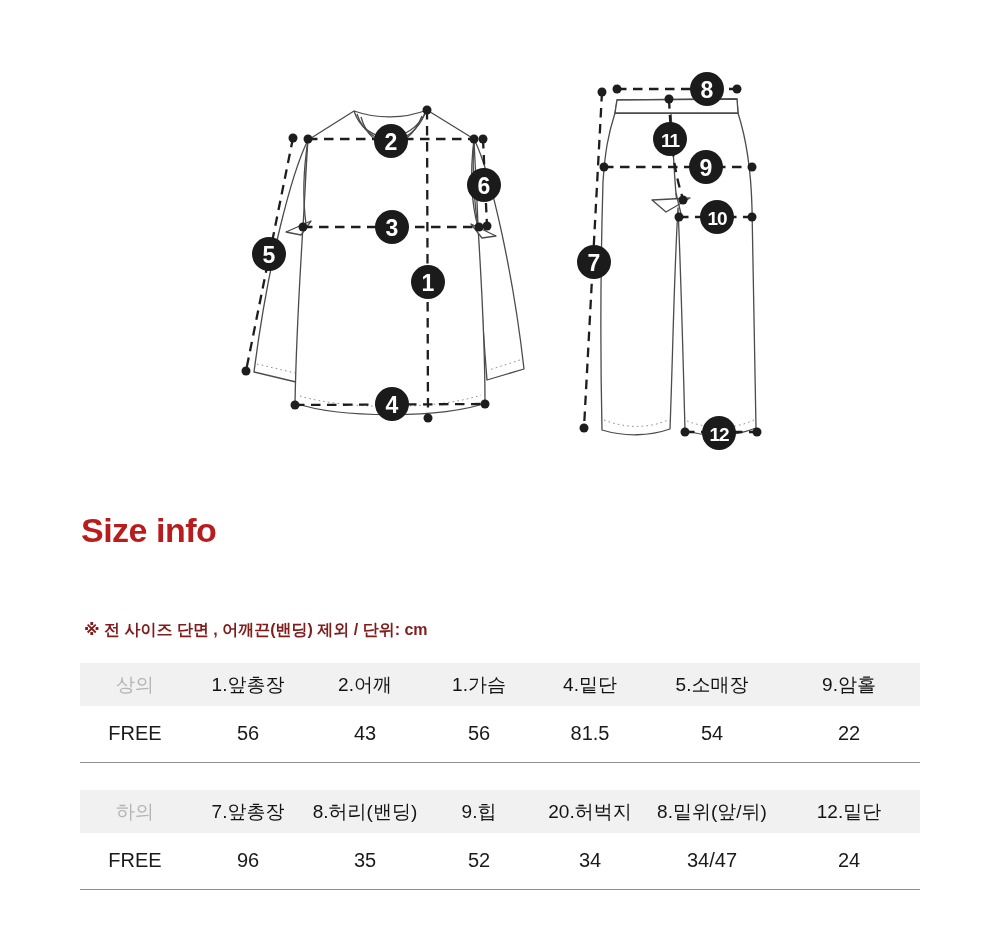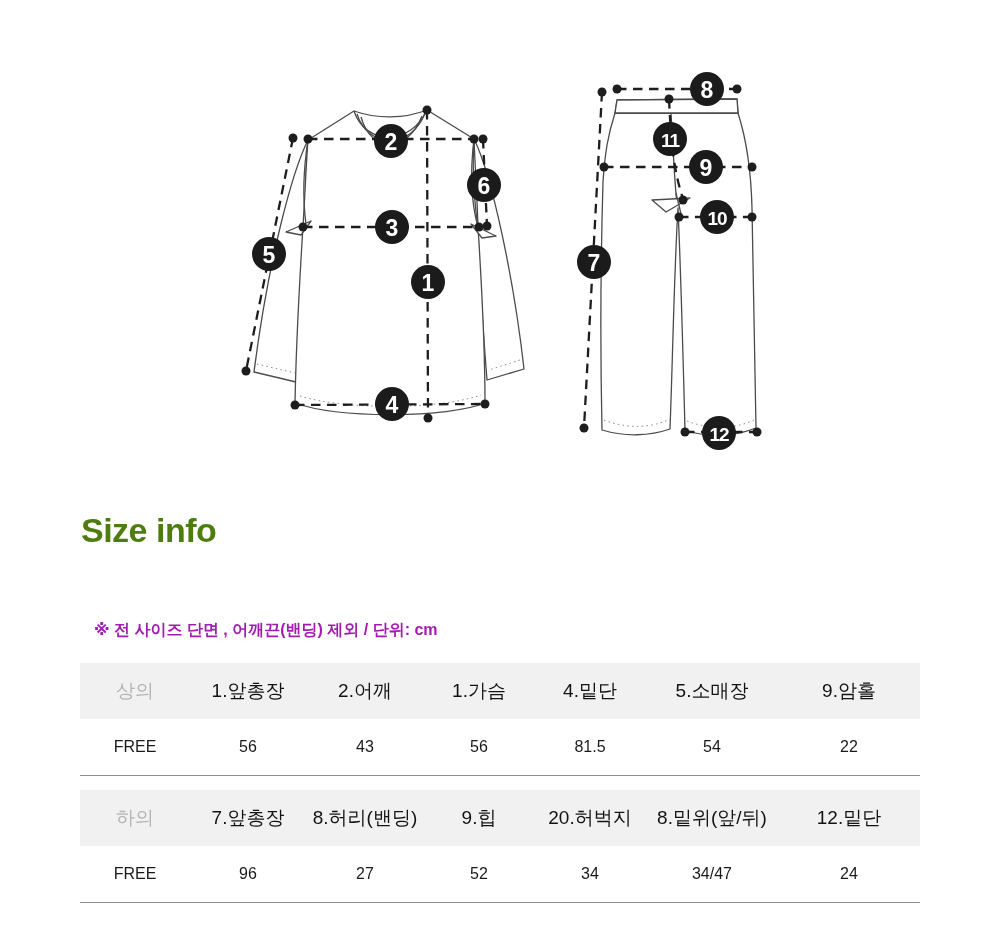--- a/index.html
+++ b/index.html
@@ -17,38 +17,38 @@
   .dot { fill:#1d1d1d; }
   .badge circle { fill:#1b1b1b; }
   .badge text {
     fill:#ffffff; font-weight:700; font-size:23px; text-anchor:middle;
     dominant-baseline:central; font-family:"Liberation Sans","DejaVu Sans",sans-serif;
   }
   .badge text.two { font-size:19px; letter-spacing:-1px; }
 
   .title {
     position:absolute; left:81px; top:512px; margin:0;
-    font-size:34px; line-height:36px; font-weight:700; color:#4d7c0f; letter-spacing:-0.5px;
+    font-size:34px; line-height:36px; font-weight:700; color:#b91c1c; letter-spacing:-0.5px;
   }
   .note {
-    position:absolute; left:94px; top:620px; margin:0;
-    font-size:16px; font-weight:700; color:#a21caf;
+    position:absolute; left:84px; top:620px; margin:0;
+    font-size:16px; font-weight:700; color:#7f1d1d;
   }
   table.size-table {
     position:absolute; left:80px; width:840px;
     border-collapse:collapse; table-layout:fixed;
     border-bottom:1px solid #909090;
   }
   table.size-table.t1 { top:663px; }
   table.size-table.t2 { top:790px; }
-  .size-table thead tr { background:#f1f1f1; height:56px; }
+  .size-table thead tr { background:#f1f1f1; height:43px; }
   .size-table tbody tr { height:56px; background:#ffffff; }
   .size-table th { font-size:19px; font-weight:400; color:#131313; text-align:center; padding:0; }
   .size-table th.cat { font-weight:400; color:#b5b5b5; }
-  .size-table td { font-size:16px; font-weight:400; color:#1a1a1a; text-align:center; padding:0; }
+  .size-table td { font-size:20px; font-weight:400; color:#1a1a1a; text-align:center; padding:0; }
 </style>
 </head>
 <body>
 
 <div class="page">
 
   <svg class="diagram" width="1000" height="470" viewBox="0 0 1000 470" xmlns="http://www.w3.org/2000/svg">
     <defs>
       <pattern id="band" width="7" height="14" patternUnits="userSpaceOnUse">
         <path d="M0,14 L4,0 M4,14 L7,0" stroke="#9a9a9a" stroke-width="1" fill="none"></path>
@@ -241,21 +241,21 @@
         <th>9.힙</th>
         <th>20.허벅지</th>
         <th>8.밑위(앞/뒤)</th>
         <th>12.밑단</th>
       </tr>
     </thead>
     <tbody>
       <tr>
         <td>FREE</td>
         <td>96</td>
-        <td>27</td>
+        <td>35</td>
         <td>52</td>
         <td>34</td>
         <td>34/47</td>
         <td>24</td>
       </tr>
     </tbody>
   </table>
 
 </div>
 

